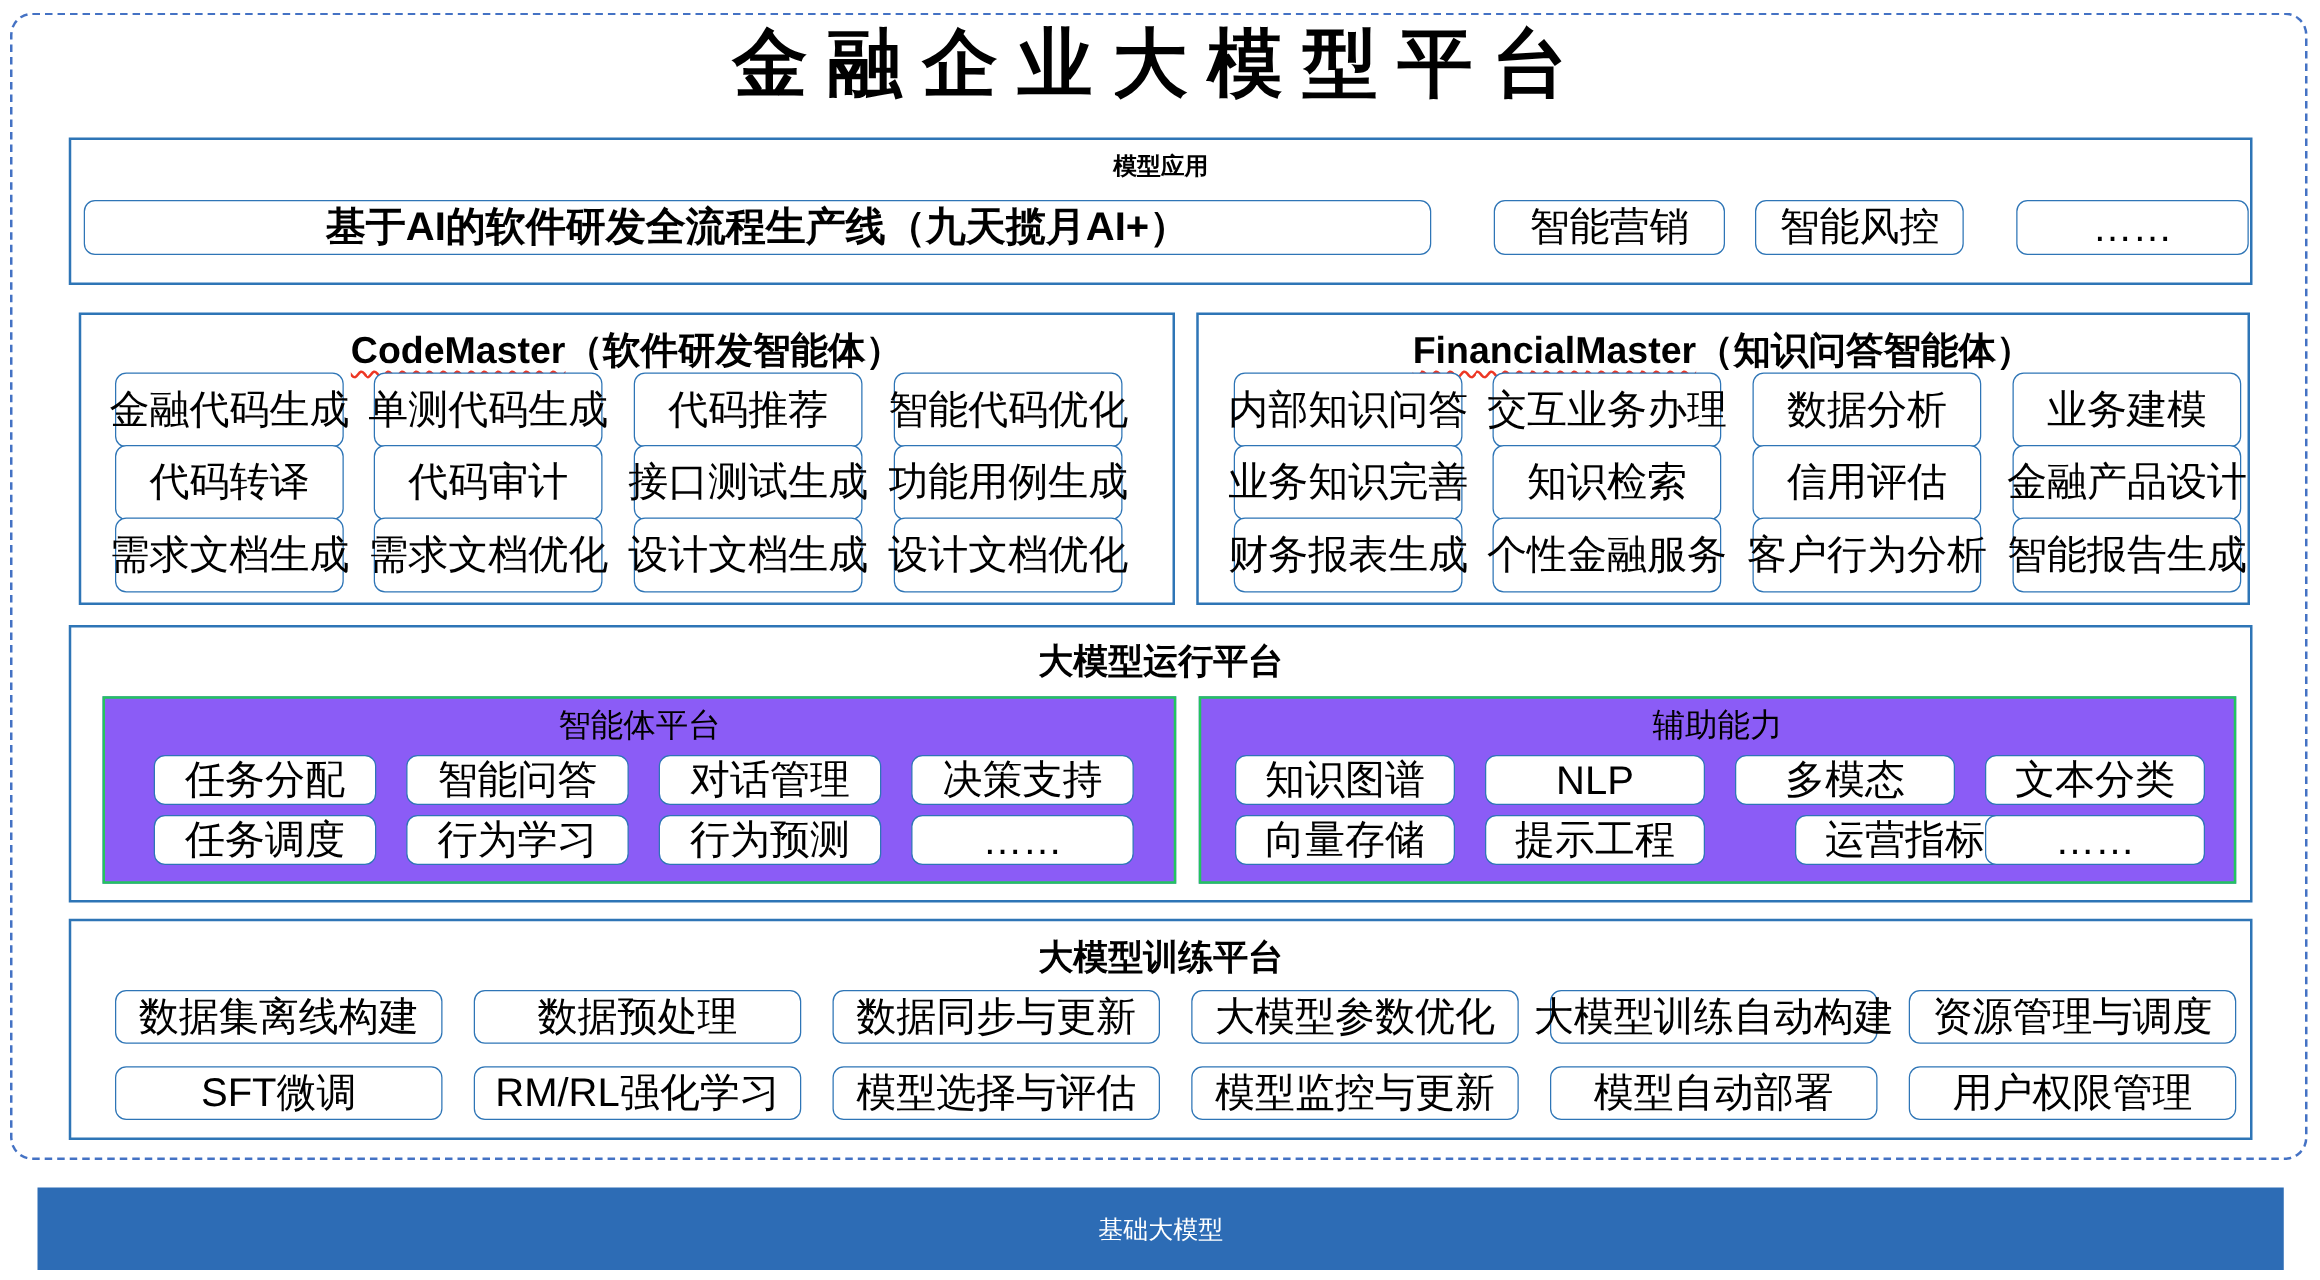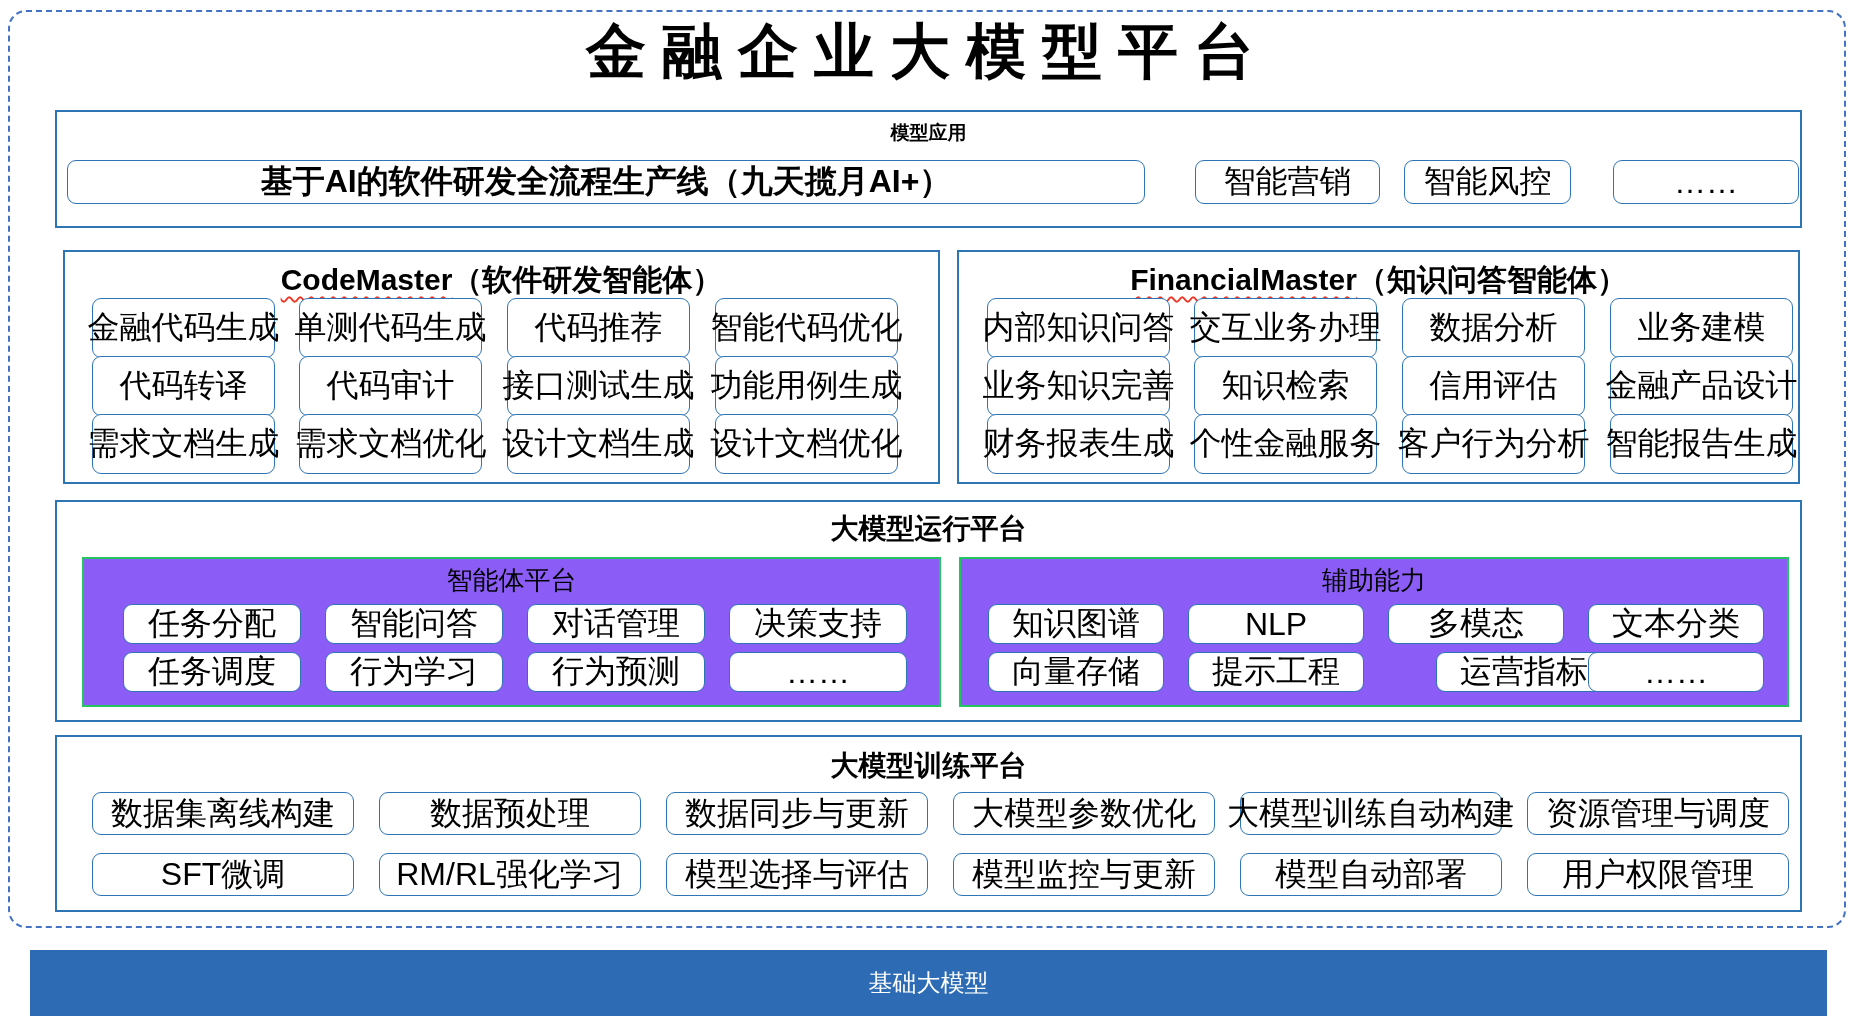--- a/index.html
+++ b/index.html
@@ -42,21 +42,21 @@
     position:absolute;left:0;width:100%;text-align:center;
     font-weight:bold;font-size:30px;top:8px;
   }
   .squiggle{
     text-decoration:underline wavy #ED3724;
     text-decoration-thickness:2px;text-underline-offset:6px;
   }
   .foundation-bar{
     position:absolute;left:30px;top:950px;width:1797px;height:66px;
     background:#2D6CB5;display:flex;align-items:center;justify-content:center;
-    color:#ffffff;font-size:24px;
+    color:#ffffff;font-size:20px;
   }
 </style>
 </head>
 <body>
 
 <div class="canvas">
 
   <div class="outer-dashed"></div>
 
   <div class="main-title">金融企业大模型平台</div>

